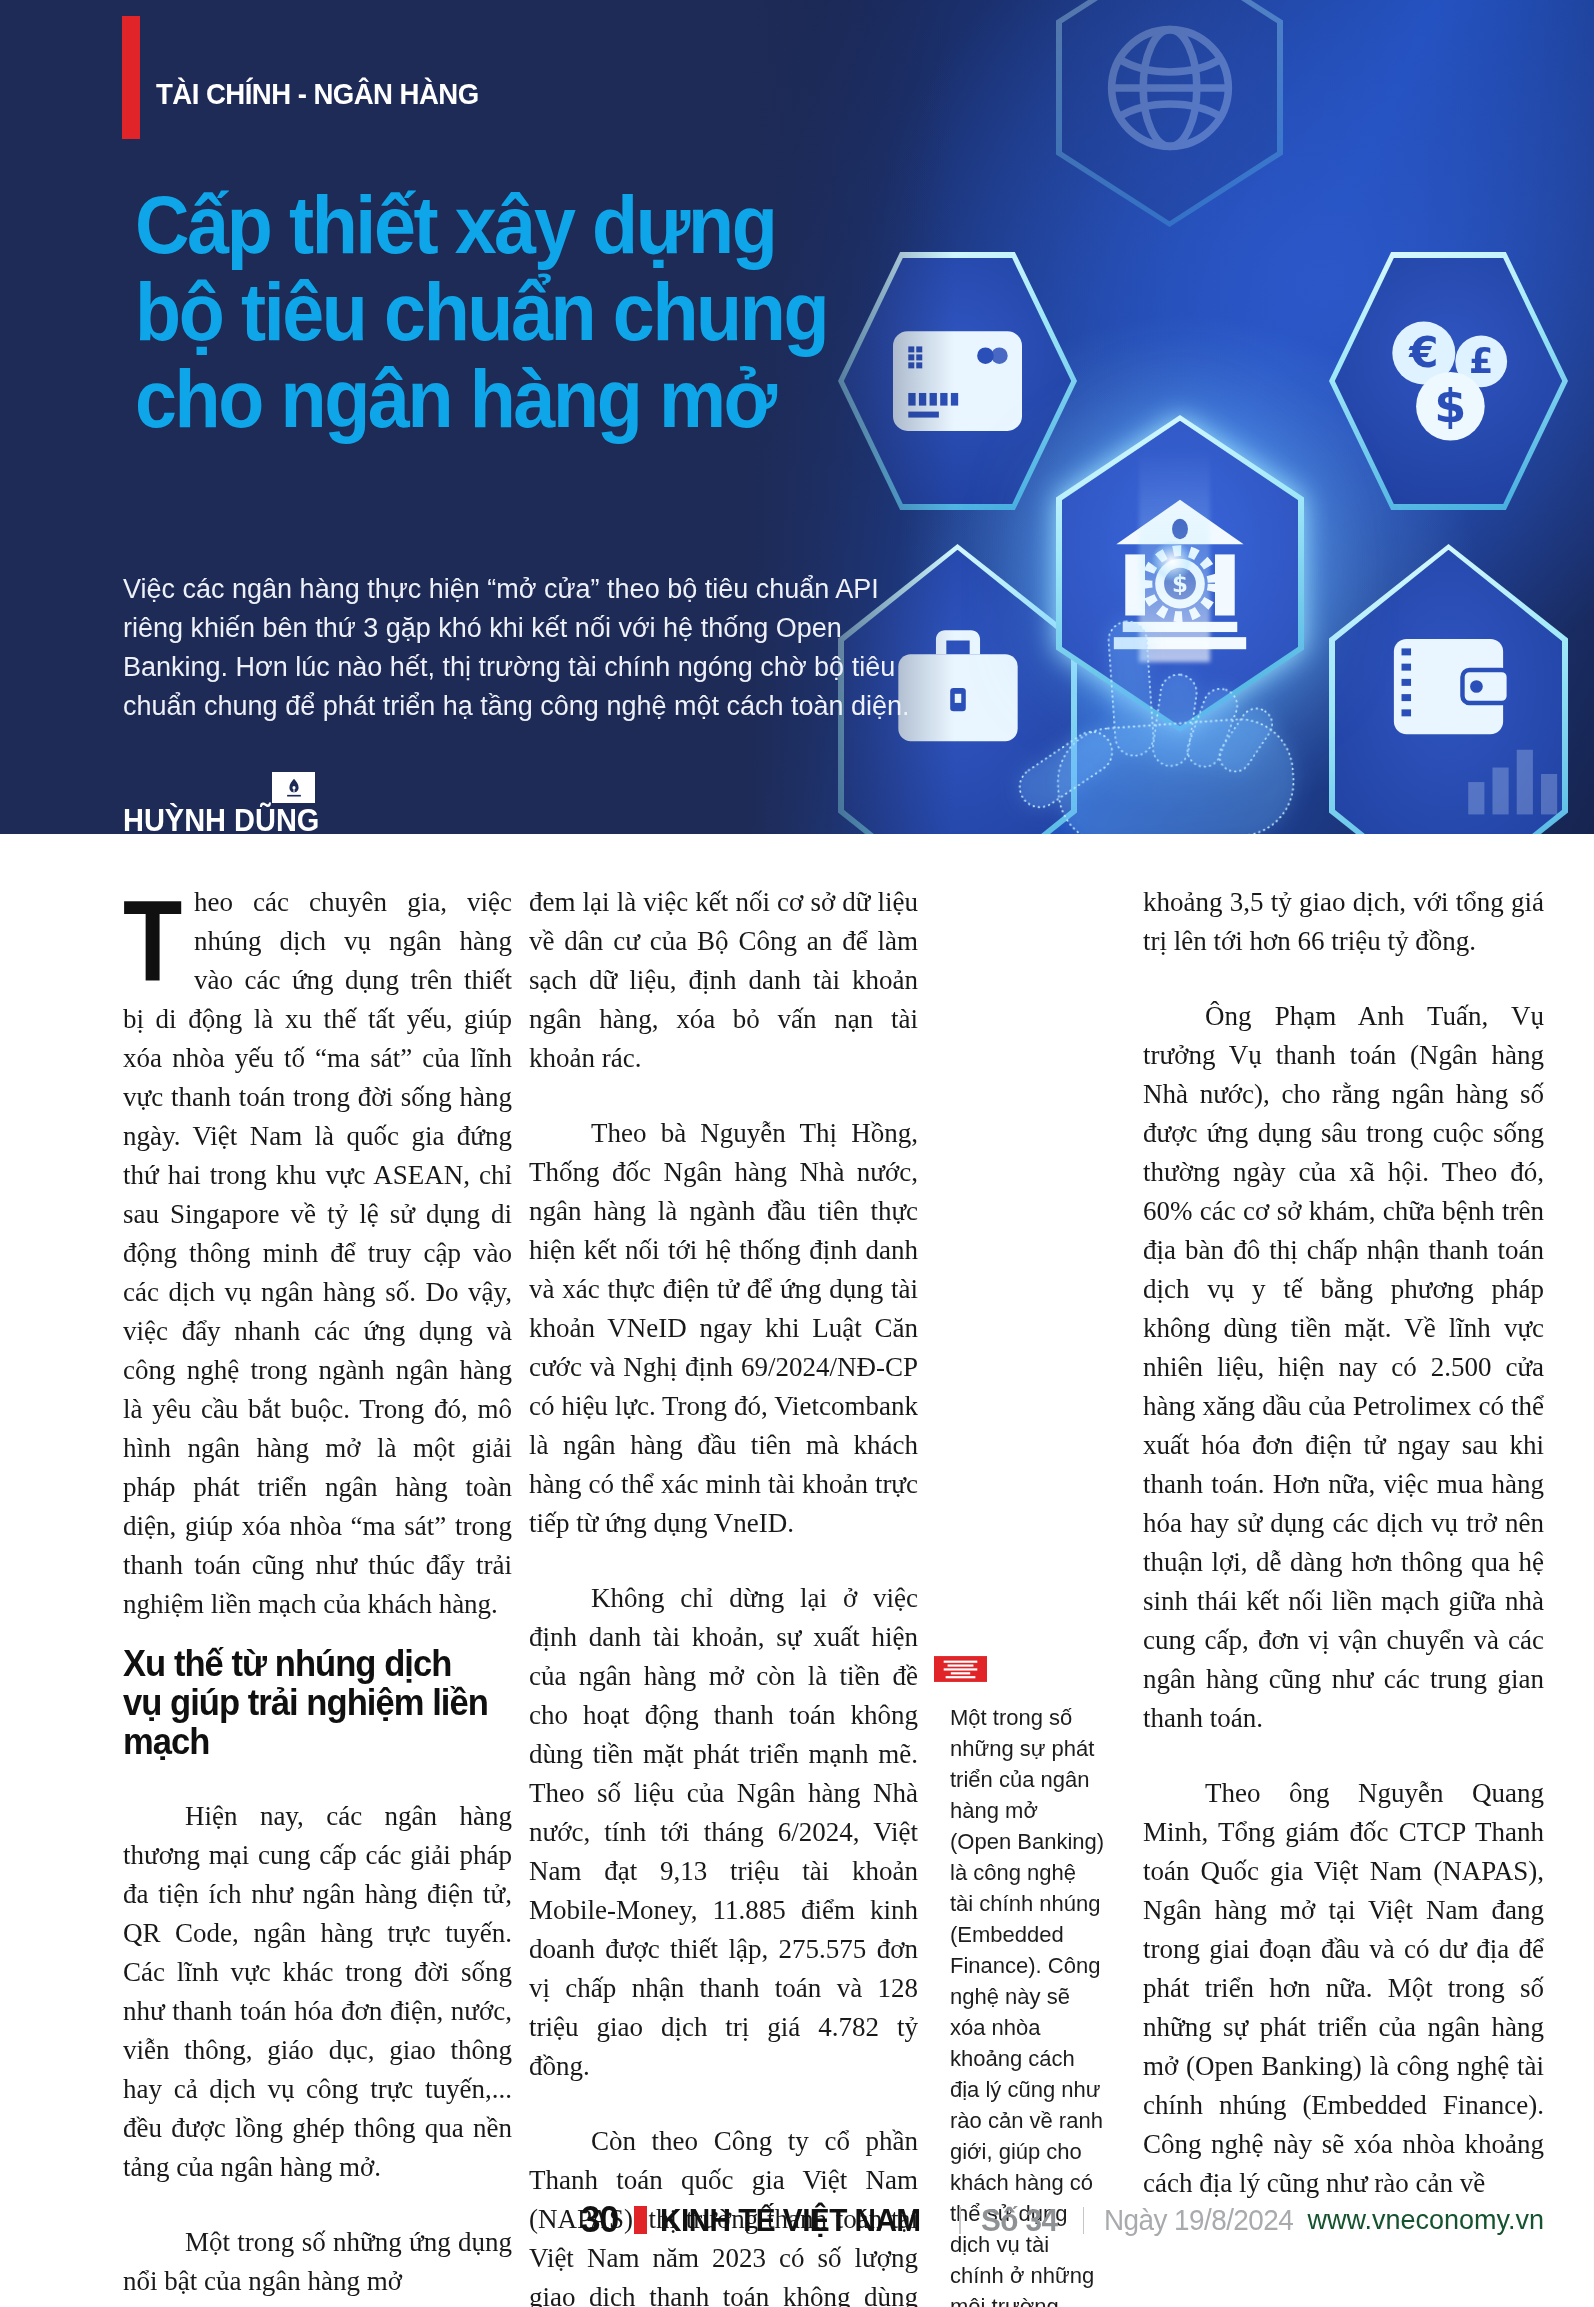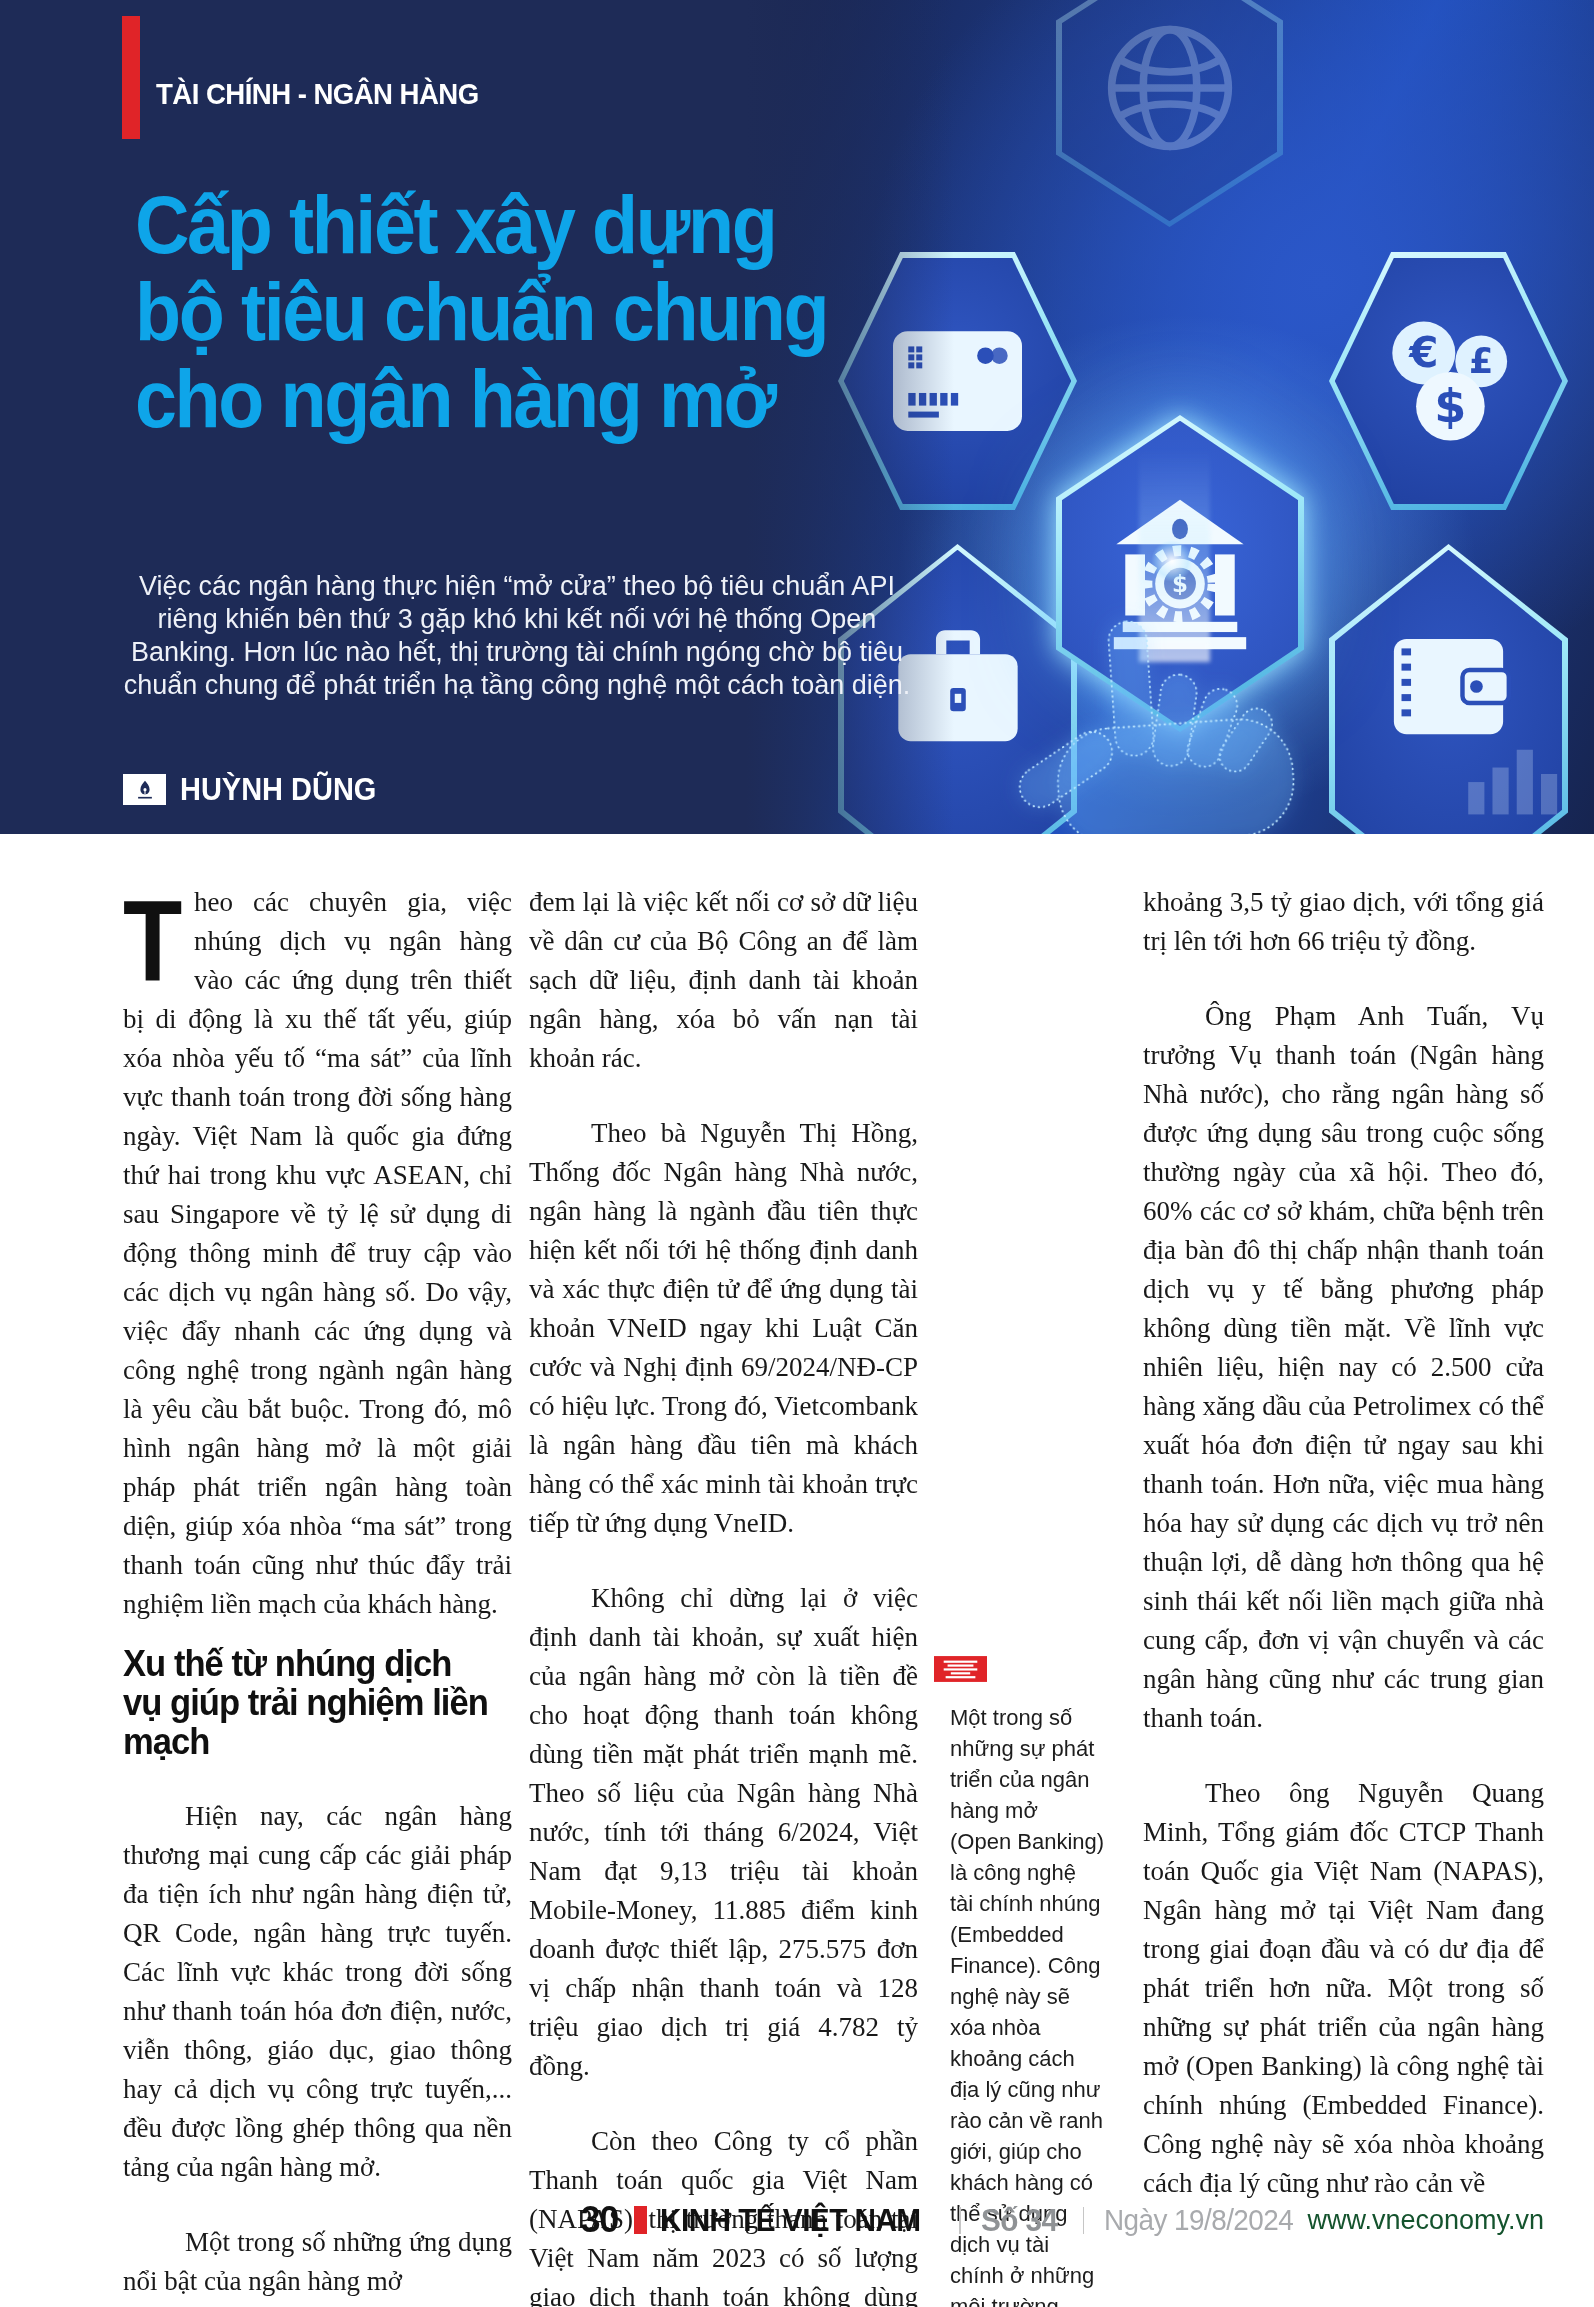--- a/index.html
+++ b/index.html
@@ -48,23 +48,23 @@
   
   .kicker-bar{position:absolute;left:122px;top:16px;width:18px;height:123px;background:#e02428;}
   .kicker{position:absolute;left:156px;top:79px;font-family:"Liberation Sans",sans-serif;
       font-weight:700;font-size:30px;line-height:1;color:#ffffff;letter-spacing:-0.6px;
       transform:scaleX(.92);transform-origin:0 50%;white-space:nowrap;z-index:7;}
   .title{position:absolute;left:121px;top:167px;margin:14px;width:883px;z-index:7;
       font-family:"Liberation Sans",sans-serif;font-weight:700;color:#0ea5e9;}
   .title .tl{display:block;font-size:82px;line-height:87px;letter-spacing:-2.6px;
       transform:scaleX(.92);transform-origin:0 50%;white-space:nowrap;}
   .lede{position:absolute;left:123px;top:570px;margin:0;width:788px;z-index:7;
-      font-family:"Liberation Sans",sans-serif;font-weight:400;font-size:27px;line-height:33px;
-      color:#eef1f8;text-align:center;}
-  .byline{position:absolute;left:123px;top:772px;display:flex;align-items:center;z-index:7;}
+      font-family:"Liberation Sans",sans-serif;font-weight:400;font-size:27px;line-height:39px;
+      color:#eef1f8;}
+  .byline{position:absolute;left:123px;top:772px;display:flex;align-items:flex-end;z-index:7;flex-direction:column;}
   .byline-badge{display:inline-flex;align-items:center;justify-content:center;width:43px;height:31px;
       background:#ffffff;margin-right:14.3px;}
   .author{font-family:"Liberation Sans",sans-serif;font-weight:700;font-size:30.5px;color:#ffffff;
       letter-spacing:0;transform:scaleX(.95);transform-origin:0 50%;white-space:nowrap;}
 
   
   .col{position:absolute;top:883px;}
   .col1{left:123px;width:389px;}
   .col2{left:529px;width:389px;}
   .col3{left:1143px;width:401px;}

